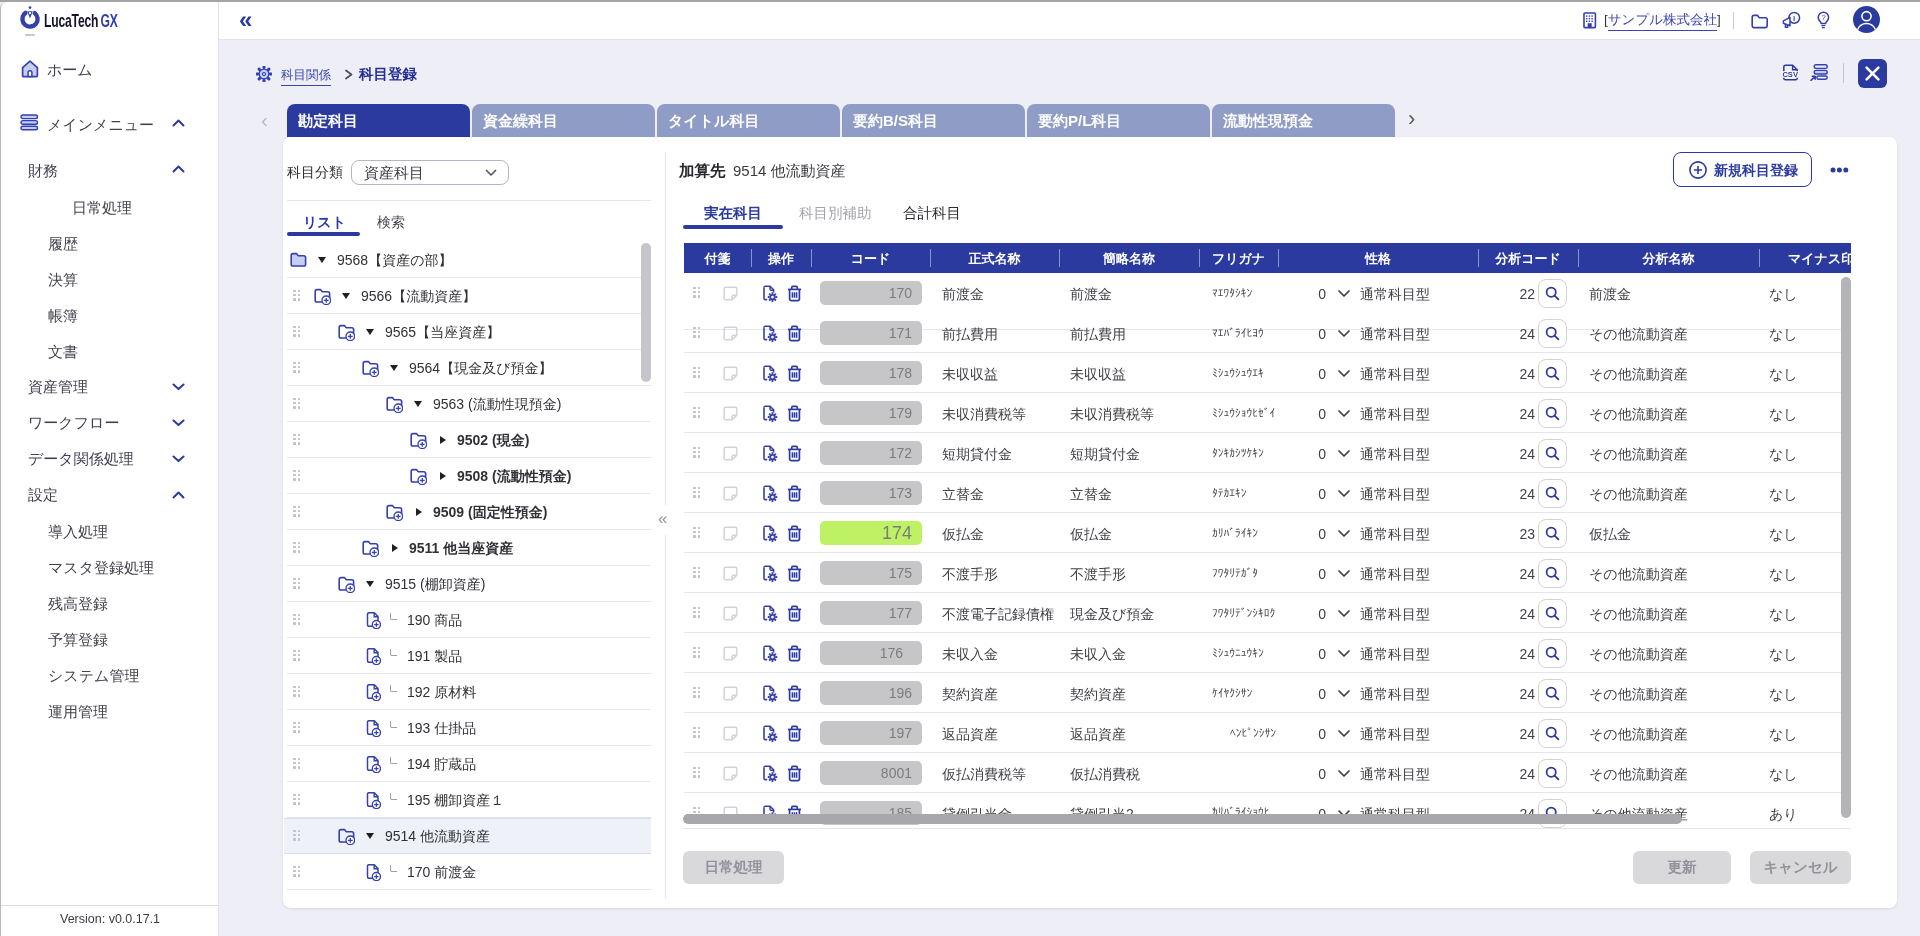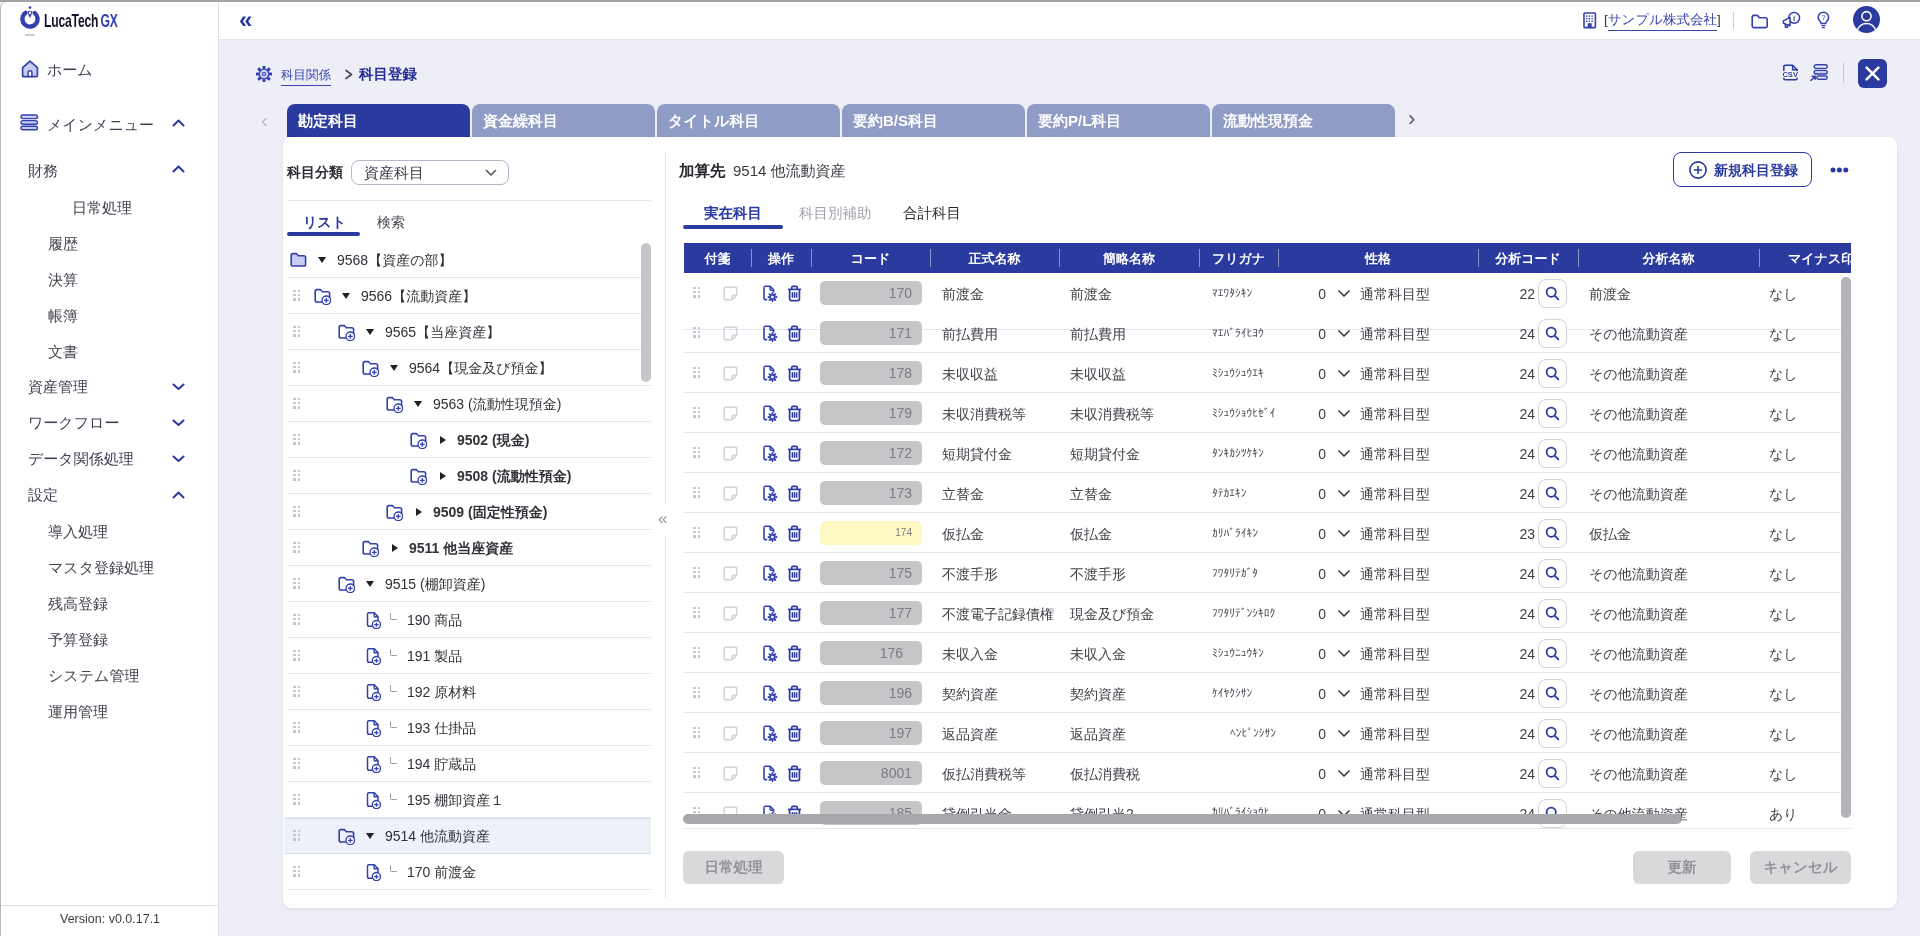--- a/index.html
+++ b/index.html
@@ -133,21 +133,21 @@
   </svg>
 <div style="position:absolute;left:261px;top:111px;font-size:21px;color:#b9bac2;font-weight:400;white-space:nowrap;line-height:1;line-height:18px;">‹</div>
 <div style="position:absolute;left:287px;top:104px;width:183px;height:33px;background:#2b3a9e;border-radius:8px 8px 0 0;color:#fff;font-weight:700;font-size:15px;line-height:33px;padding-left:11px;white-space:nowrap;overflow:hidden;">勘定科目</div>
 <div style="position:absolute;left:472px;top:104px;width:183px;height:33px;background:#8e9cc6;border-radius:8px 8px 0 0;color:#fff;font-weight:700;font-size:15px;line-height:33px;padding-left:11px;white-space:nowrap;overflow:hidden;">資金繰科目</div>
 <div style="position:absolute;left:657px;top:104px;width:183px;height:33px;background:#8e9cc6;border-radius:8px 8px 0 0;color:#fff;font-weight:700;font-size:15px;line-height:33px;padding-left:11px;white-space:nowrap;overflow:hidden;">タイトル科目</div>
 <div style="position:absolute;left:842px;top:104px;width:183px;height:33px;background:#8e9cc6;border-radius:8px 8px 0 0;color:#fff;font-weight:700;font-size:15px;line-height:33px;padding-left:11px;white-space:nowrap;overflow:hidden;">要約B/S科目</div>
 <div style="position:absolute;left:1027px;top:104px;width:183px;height:33px;background:#8e9cc6;border-radius:8px 8px 0 0;color:#fff;font-weight:700;font-size:15px;line-height:33px;padding-left:11px;white-space:nowrap;overflow:hidden;">要約P/L科目</div>
 <div style="position:absolute;left:1212px;top:104px;width:183px;height:33px;background:#8e9cc6;border-radius:8px 8px 0 0;color:#fff;font-weight:700;font-size:15px;line-height:33px;padding-left:11px;white-space:nowrap;overflow:hidden;">流動性現預金</div>
 <div style="position:absolute;left:1408px;top:109px;font-size:22px;color:#5a5a66;font-weight:400;white-space:nowrap;line-height:1;line-height:20px;">›</div>
 <div style="position:absolute;left:283px;top:137px;width:1614px;height:771px;background:#fff;border-radius:8px;box-shadow:0 1px 3px rgba(30,40,90,.10);"></div>
-<div style="position:absolute;left:287px;top:165px;font-size:14px;color:#2b2b33;font-weight:700;white-space:nowrap;line-height:1;">科目分類</div>
+<div style="position:absolute;left:287px;top:165px;font-size:14px;color:#2b2b33;font-weight:400;white-space:nowrap;line-height:1;">科目分類</div>
 <div style="position:absolute;left:351px;top:160px;width:158px;height:25px;background:#fff;border:1px solid #b3b7c7;border-radius:8px;font-size:15px;color:#3a3a44;line-height:23px;padding-left:12px;">資産科目</div>
 <svg style="position:absolute;left:485px;top:169px;width:12px;height:7px;" width="12" height="7" viewBox="0 0 12 7" fill="none" xmlns="http://www.w3.org/2000/svg">
     <path d="M1.5 1.5 L6.0 6 L10.5 1.5" stroke="#5a5a66" stroke-width="1.7" stroke-linecap="round" stroke-linejoin="round"></path>
   </svg>
 <div style="position:absolute;left:287px;top:200px;width:364px;height:1px;background:#e4e7f1;"></div>
 <div style="position:absolute;left:303px;top:215px;font-size:14px;color:#2b3a9e;font-weight:700;white-space:nowrap;line-height:1;">リスト</div>
 <div style="position:absolute;left:377px;top:215px;font-size:14px;color:#46464f;font-weight:400;white-space:nowrap;line-height:1;">検索</div>
 <div style="position:absolute;left:287px;top:232px;width:73px;height:4px;background:#2b3a9e;border-radius:2px;"></div>
 <div style="position:absolute;left:287px;top:277px;width:364px;height:1px;background:#e2e6f0;"></div>
 <svg style="position:absolute;left:290px;top:252px;width:17px;height:17px;" width="17" height="17" viewBox="0 0 17 17" fill="none" xmlns="http://www.w3.org/2000/svg">
@@ -836,21 +836,21 @@
           <rect x="-1.0" y="-4.9" width="2.0" height="2.2" rx="0.8" fill="#3340ae" transform="rotate(315)"></rect>
           <circle r="1.4" fill="#fff"></circle>
         </g>
       </svg>
       <svg style="position:absolute;left:103px;top:11.5px;width:17px;height:17px;" width="17" height="17" viewBox="0 0 17 17" fill="none" xmlns="http://www.w3.org/2000/svg">
         <path d="M2.0 4.4 h13" stroke="#2b3a9e" stroke-width="1.7"></path>
         <path d="M5.7 4.0 v-1.4 a1.2 1.2 0 0 1 1.2 -1.2 h3.2 a1.2 1.2 0 0 1 1.2 1.2 v1.4" stroke="#2b3a9e" stroke-width="1.6" fill="none"></path>
         <path d="M3.6 4.8 v9.2 a1.6 1.6 0 0 0 1.6 1.6 h6.6 a1.6 1.6 0 0 0 1.6 -1.6 v-9.2" stroke="#2b3a9e" stroke-width="1.7" fill="none"></path>
         <path d="M6.4 7.2 v5.6 M8.5 7.2 v5.6 M10.6 7.2 v5.6" stroke="#2b3a9e" stroke-width="1.5"></path>
       </svg>
-      <div style="position:absolute;left:137px;top:8px;width:102px;height:24px;background:#fef9c3;border-radius:5px;font-size:10px;color:#7b7b81;text-align:right;line-height:24px;padding-right:10px;">174</div>
+      <div style="position:absolute;left:137px;top:8px;width:102px;height:24px;background:#bef264;border-radius:5px;font-size:18px;color:#7b7b81;text-align:right;line-height:24px;padding-right:10px;">174</div>
       <div style="position:absolute;left:259px;top:13px;width:115px;font-size:14px;color:#3f3f46;white-space:nowrap;overflow:hidden;line-height:17px;">仮払金</div>
       <div style="position:absolute;left:387px;top:13px;width:127px;font-size:14px;color:#3f3f46;white-space:nowrap;overflow:hidden;line-height:17px;">仮払金</div>
       <div style="position:absolute;left:529px;top:14px;width:64px;font-size:11.5px;color:#4c4c55;white-space:nowrap;overflow:hidden;line-height:13px;">ｶﾘﾊﾞﾗｲｷﾝ</div>
       <div style="position:absolute;left:613px;top:13px;width:30px;font-size:14px;color:#3f3f46;text-align:right;line-height:17px;">0</div>
       <svg style="position:absolute;left:654px;top:16px;" width="14" height="9" viewBox="0 0 14 9" fill="none" xmlns="http://www.w3.org/2000/svg">
         <path d="M2 2 L7 7 L12 2" stroke="#3f3f46" stroke-width="1.7" stroke-linecap="round" stroke-linejoin="round"></path>
       </svg>
       <div style="position:absolute;left:677px;top:13px;width:110px;font-size:14px;color:#3f3f46;white-space:nowrap;line-height:17px;">通常科目型</div>
       <div style="position:absolute;left:812px;top:13px;width:40px;font-size:14px;color:#3f3f46;text-align:right;line-height:17px;">23</div>
       <div style="position:absolute;left:855px;top:5.5px;width:29px;height:29px;background:#fff;border:1px solid #d2d2d8;border-radius:8px;"></div>

